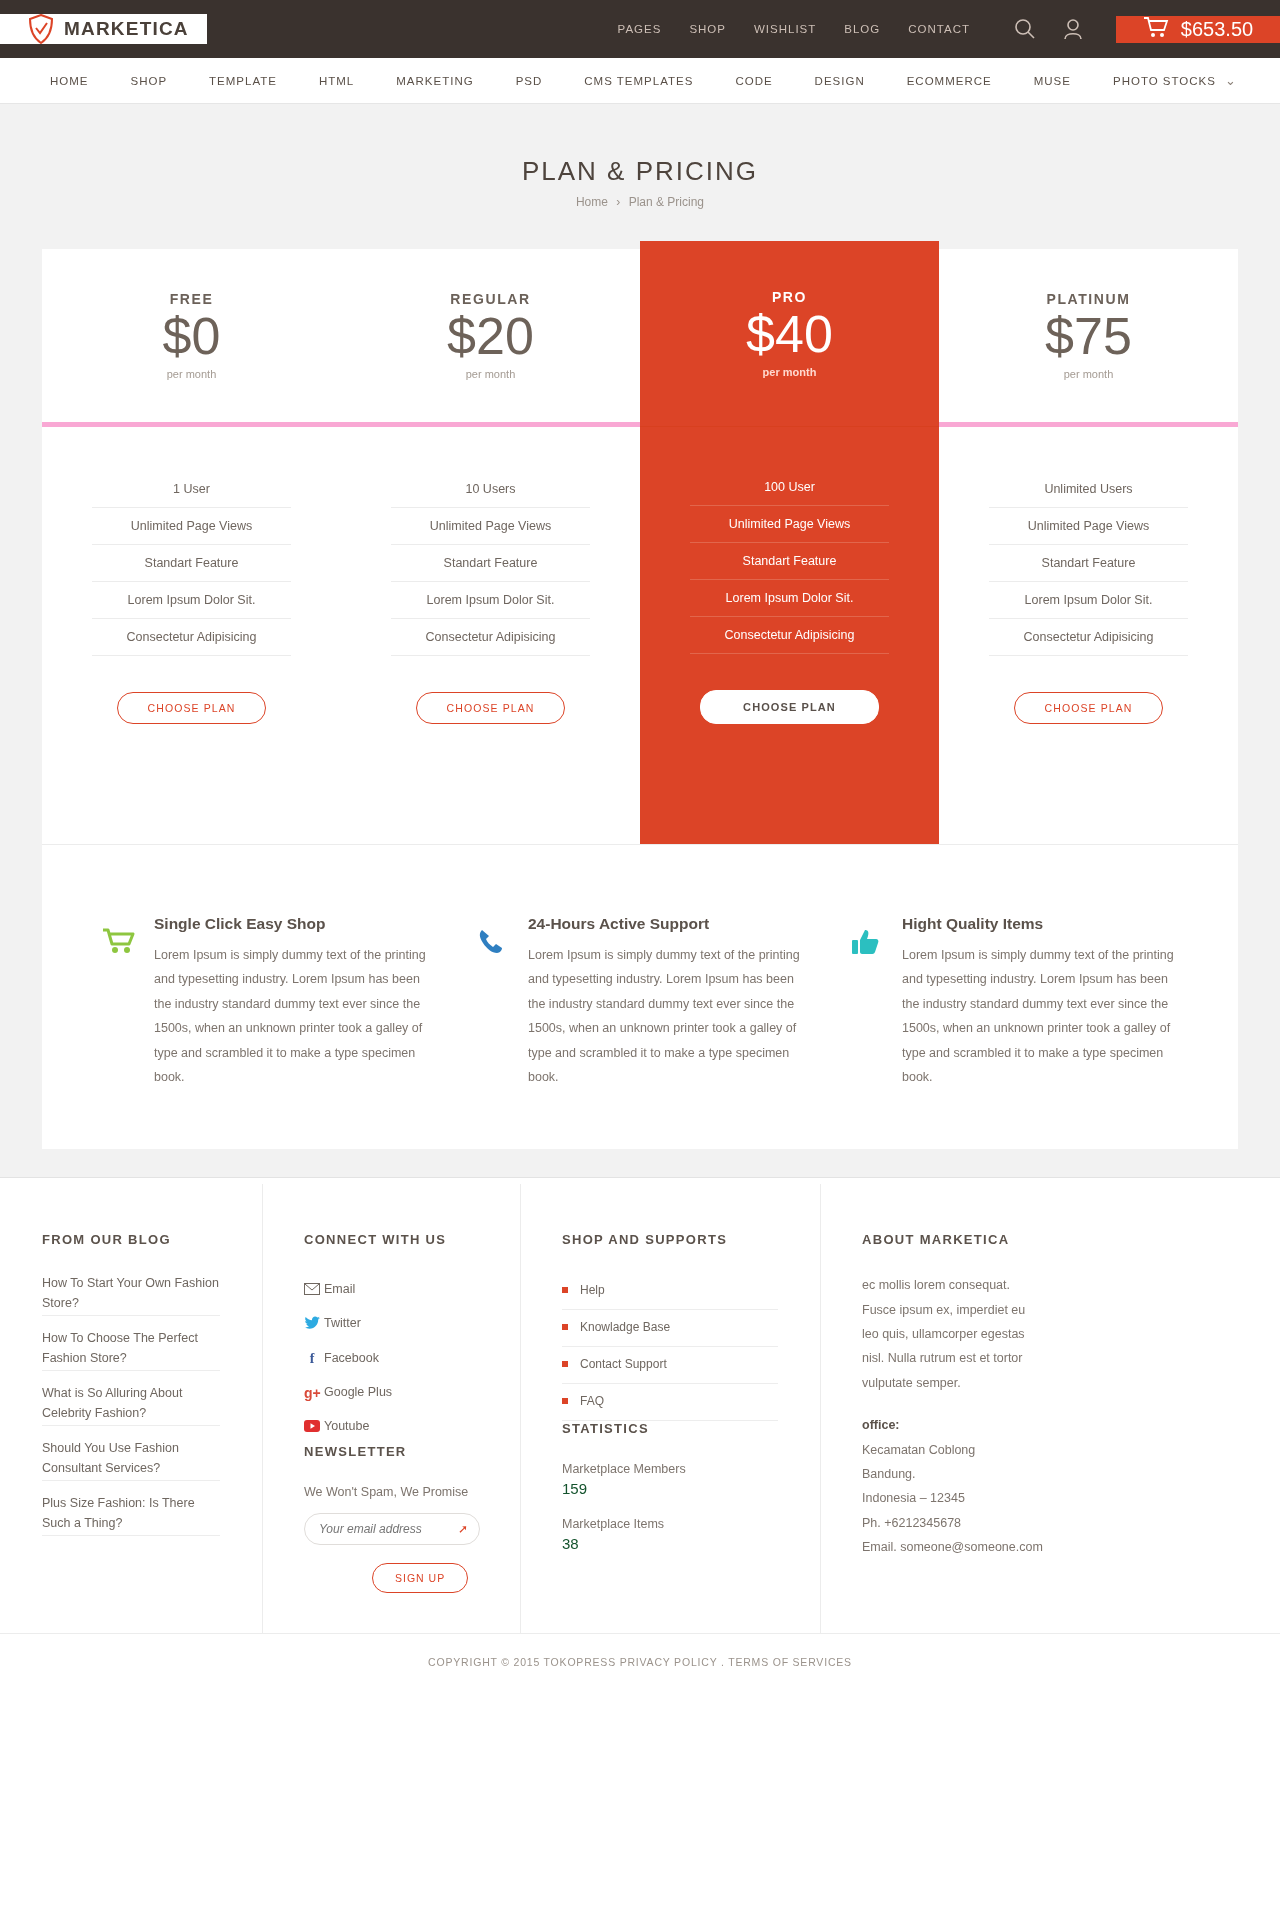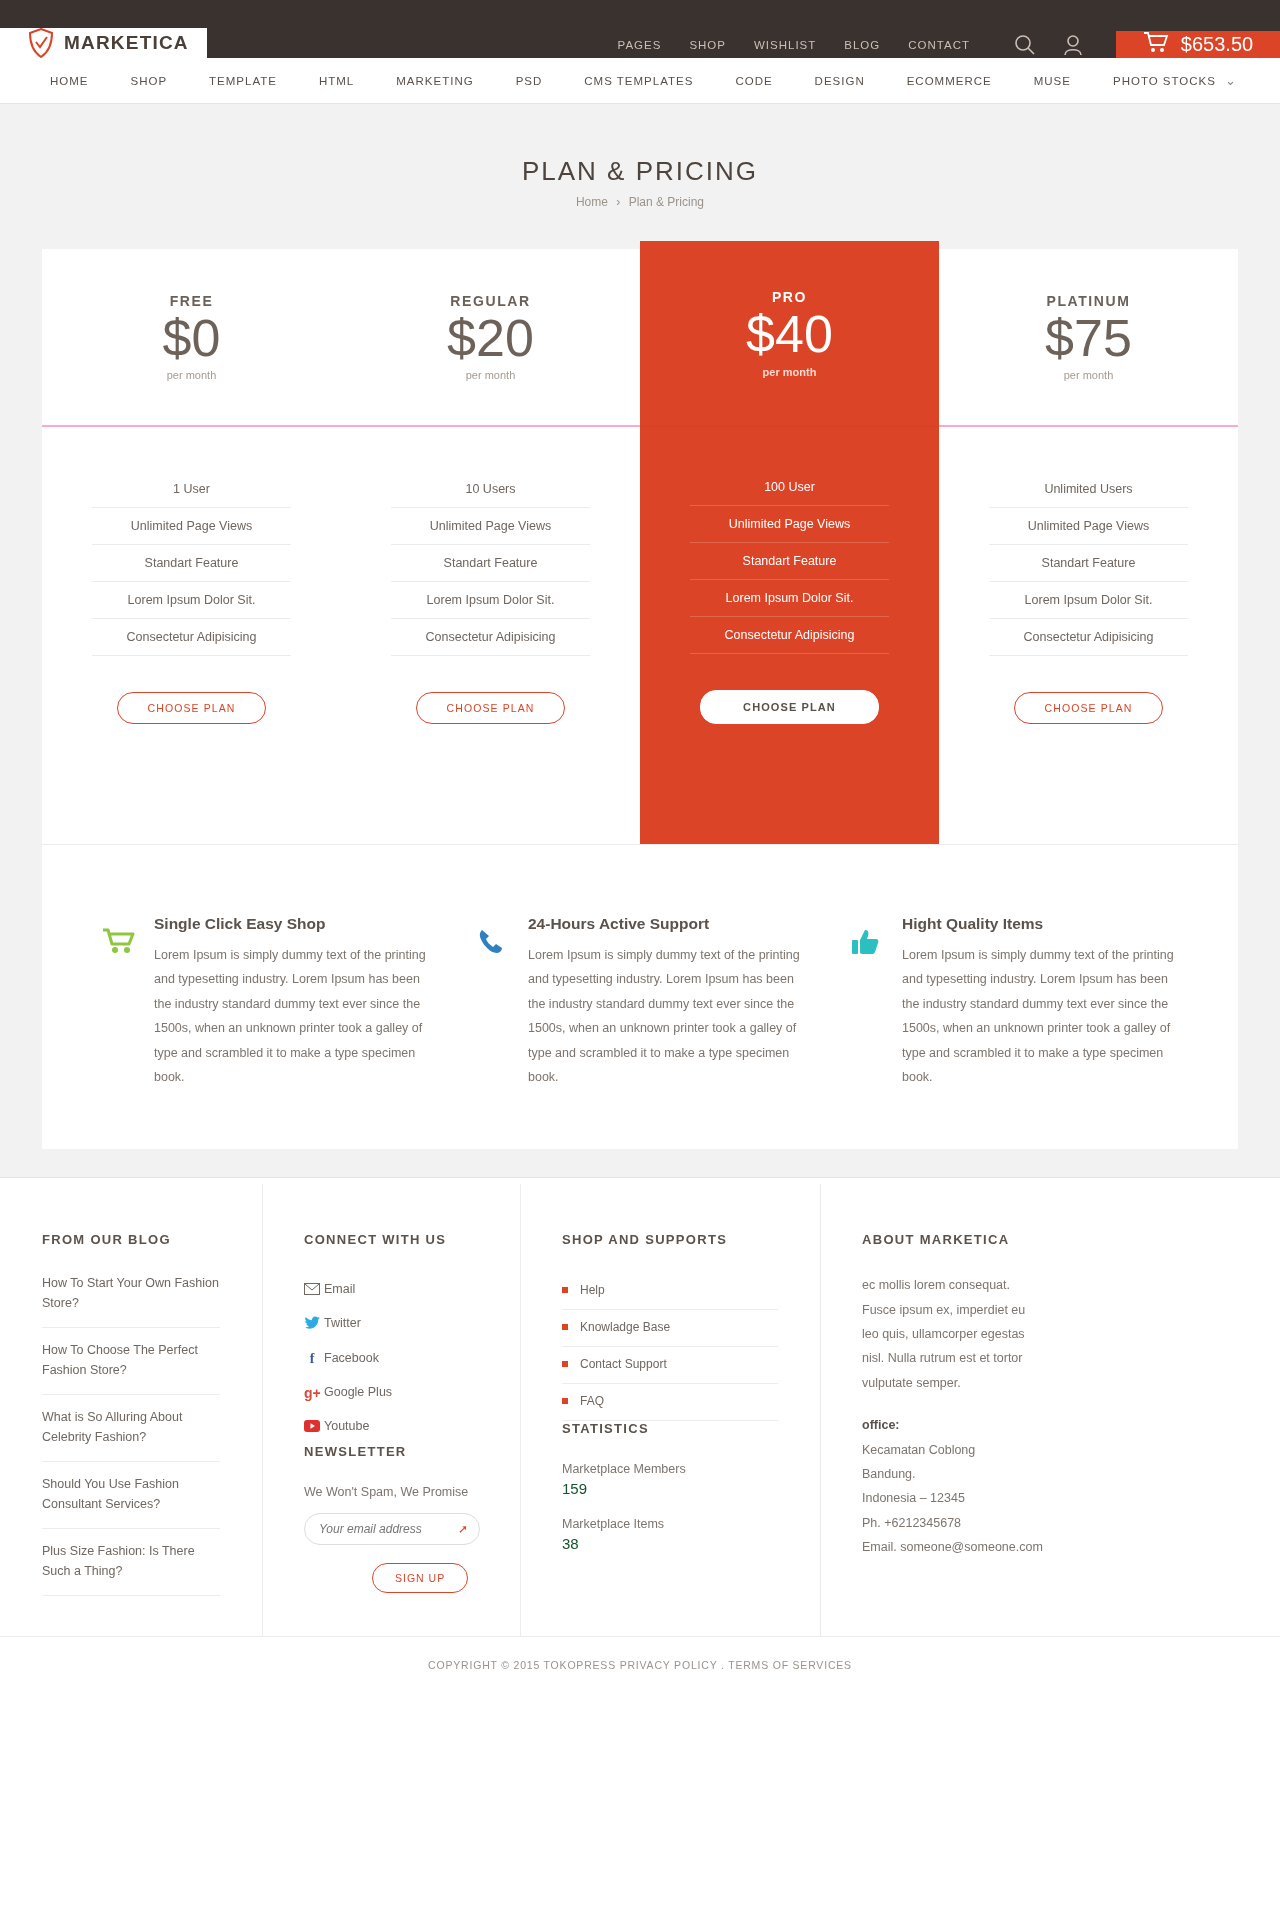--- a/index.html
+++ b/index.html
@@ -11,21 +11,21 @@
     color: #555;
     -webkit-font-smoothing: antialiased;
   }
   .page { width: 1280px; margin: 0 auto; position: relative; }
 
   
   .topbar {
     height: 58px;
     background: #3a322e;
     display: flex;
-    align-items: flex-end;
+    align-items: center;
     position: relative;
   }
   .logo-box {
     width: 207px;
     background: #ffffff;
     display: flex;
     align-items: center;
     padding-left: 28px;
     gap: 10px;
   }
@@ -112,21 +112,21 @@
     width: 1196px;
     margin: 0 auto;
     background: #fff;
     display: flex;
     position: relative;
   }
   .col { flex: 1; position: relative; }
   .col.featured { background: #dc4427; margin-top: -8px; padding-bottom: 0; z-index: 2; }
   .col-head {
     height: 178px;
-    border-bottom: 2px solid #f9a8d4;
+    border-bottom: 5px solid #f9a8d4;
     display: flex;
     flex-direction: column;
     align-items: center;
     justify-content: center;
   }
   .col.featured .col-head { border-bottom: 1px solid #d8401f; height: 186px; }
   .plan-name {
     font-size: 14px;
     letter-spacing: 1.6px;
     color: #6b6159;
@@ -220,21 +220,21 @@
     margin: 0 0 26px;
     font-size: 13px;
     letter-spacing: 1.3px;
     color: #5b524b;
     font-weight: bold;
   }
   .blog-link {
     font-size: 12.5px;
     line-height: 1.6;
     color: #6f6760;
-    padding: 12px 0 14px;
+    padding: 12px 0 2px;
     border-bottom: 1px solid #ededed;
     cursor: pointer;
   }
   .blog-link:first-of-type { padding-top: 0; }
   .social {
     display: flex;
     align-items: flex-start;
     gap: 4px;
     padding: 9px 0;
     font-size: 12.5px;

